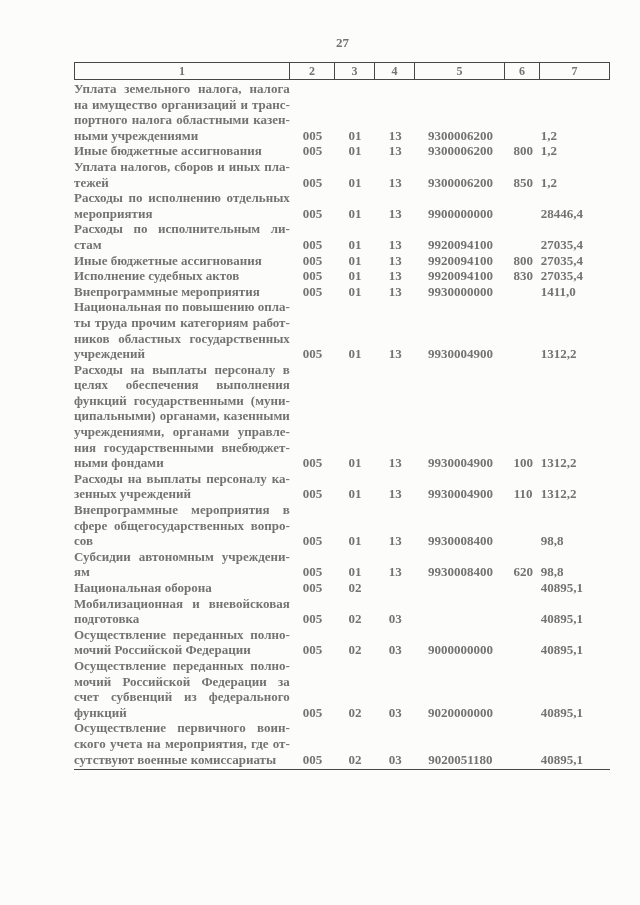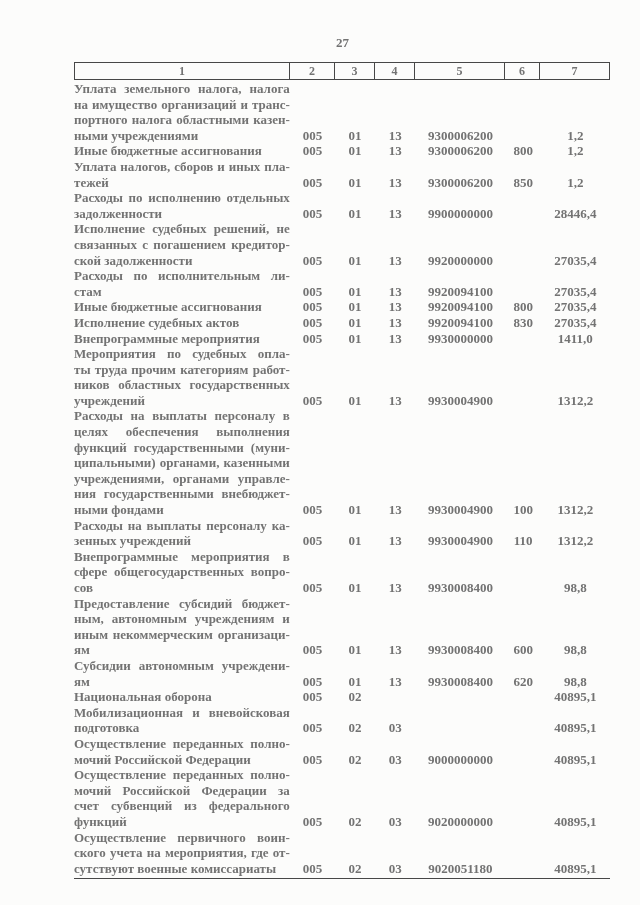--- a/index.html
+++ b/index.html
@@ -21,21 +21,21 @@
   .w1{width:215px}.w2{width:45px}.w3{width:40px}.w4{width:40px}
   .w5{width:90px}.w6{width:35px}.w7{width:69px}
   table.bodytbl{border-collapse:collapse;table-layout:fixed;width:536px;margin-top:1px;}
   table.bodytbl td{
     vertical-align:bottom;padding:0;font-size:13px;line-height:15.6px;
   }
   td.desc{padding-left:6px;padding-right:2px;}
   .ln{white-space:nowrap;}
   .ln.just{text-align:justify;text-align-last:justify;}
   td.num{text-align:center;}
-  td.amt{text-align:center;padding-right:5px;}
+  td.amt{text-align:left;padding-right:5px;}
   .botline{border-top:1px solid #474747;margin-top:2px;height:0;}
 </style>
 </head>
 <body>
 
 <div class="page">
 
   <div class="pagenum">27</div>
 
   <div class="tblwrap">
@@ -94,41 +94,28 @@
             <td class="num">005</td>
             <td class="num">01</td>
             <td class="num">13</td>
             <td class="num">9300006200</td>
             <td class="num">850</td>
             <td class="amt">1,2</td>
           </tr>
           <tr>
             <td class="desc">
               <div class="ln just">Расходы по исполнению отдельных</div>
-              <div class="ln">задолженности</div>
+              <div class="ln">мероприятия</div>
             </td>
             <td class="num">005</td>
             <td class="num">01</td>
             <td class="num">13</td>
             <td class="num">9900000000</td>
             <td class="num"></td>
             <td class="amt">28446,4</td>
-          </tr>
-          <tr>
-            <td class="desc">
-              <div class="ln just">Исполнение судебных решений, не</div>
-              <div class="ln just">связанных с погашением кредитор-</div>
-              <div class="ln">ской задолженности</div>
-            </td>
-            <td class="num">005</td>
-            <td class="num">01</td>
-            <td class="num">13</td>
-            <td class="num">9920000000</td>
-            <td class="num"></td>
-            <td class="amt">27035,4</td>
           </tr>
           <tr>
             <td class="desc">
               <div class="ln just">Расходы по исполнительным ли-</div>
               <div class="ln">стам</div>
             </td>
             <td class="num">005</td>
             <td class="num">01</td>
             <td class="num">13</td>
             <td class="num">9920094100</td>
@@ -163,21 +150,21 @@
             </td>
             <td class="num">005</td>
             <td class="num">01</td>
             <td class="num">13</td>
             <td class="num">9930000000</td>
             <td class="num"></td>
             <td class="amt">1411,0</td>
           </tr>
           <tr>
             <td class="desc">
-              <div class="ln just">Мероприятия по судебных опла-</div>
+              <div class="ln just">Национальная по повышению опла-</div>
               <div class="ln just">ты труда прочим категориям работ-</div>
               <div class="ln just">ников областных государственных</div>
               <div class="ln">учреждений</div>
             </td>
             <td class="num">005</td>
             <td class="num">01</td>
             <td class="num">13</td>
             <td class="num">9930004900</td>
             <td class="num"></td>
             <td class="amt">1312,2</td>
@@ -219,34 +206,20 @@
             </td>
             <td class="num">005</td>
             <td class="num">01</td>
             <td class="num">13</td>
             <td class="num">9930008400</td>
             <td class="num"></td>
             <td class="amt">98,8</td>
           </tr>
           <tr>
             <td class="desc">
-              <div class="ln just">Предоставление субсидий бюджет-</div>
-              <div class="ln just">ным, автономным учреждениям и</div>
-              <div class="ln just">иным некоммерческим организаци-</div>
-              <div class="ln">ям</div>
-            </td>
-            <td class="num">005</td>
-            <td class="num">01</td>
-            <td class="num">13</td>
-            <td class="num">9930008400</td>
-            <td class="num">600</td>
-            <td class="amt">98,8</td>
-          </tr>
-          <tr>
-            <td class="desc">
               <div class="ln just">Субсидии автономным учреждени-</div>
               <div class="ln">ям</div>
             </td>
             <td class="num">005</td>
             <td class="num">01</td>
             <td class="num">13</td>
             <td class="num">9930008400</td>
             <td class="num">620</td>
             <td class="amt">98,8</td>
           </tr>

